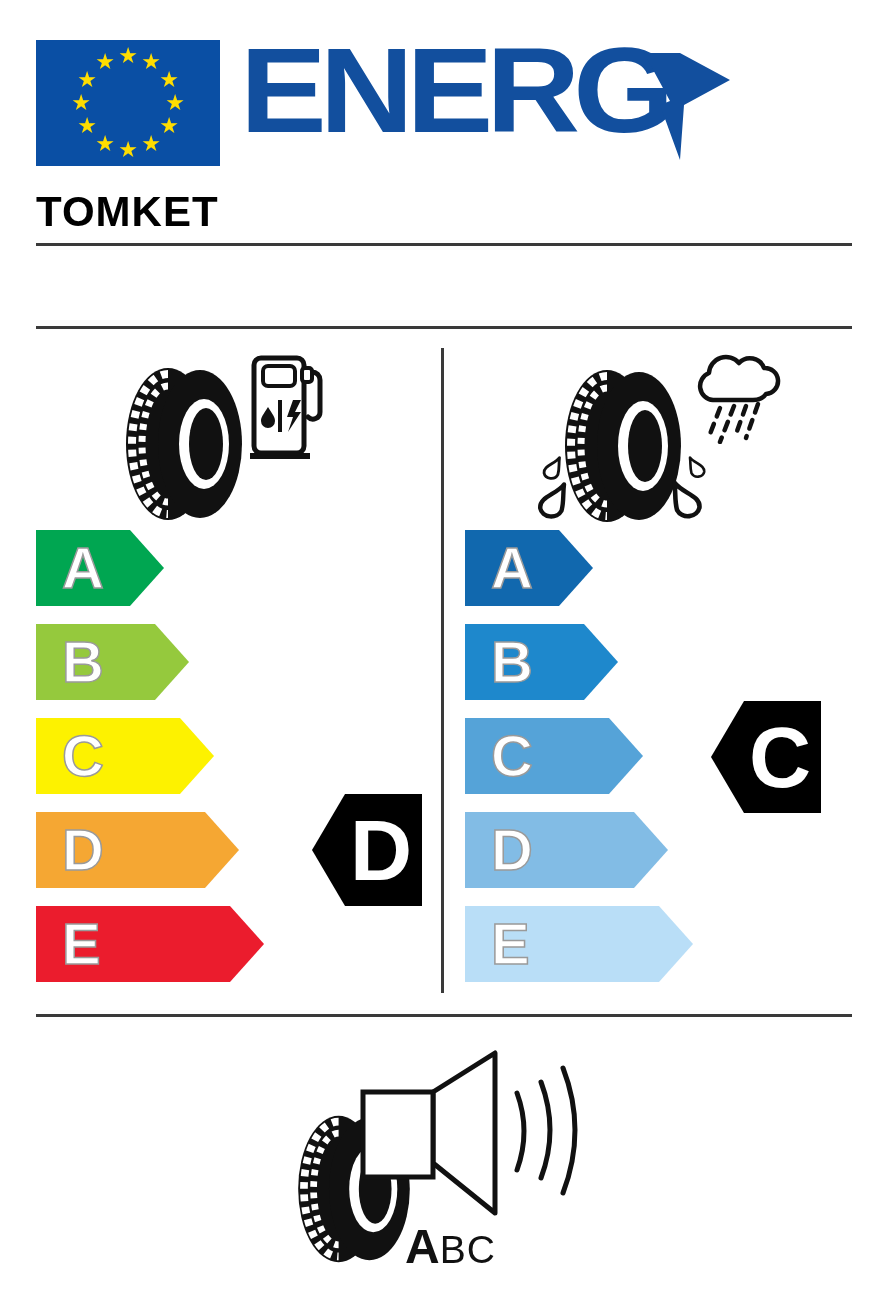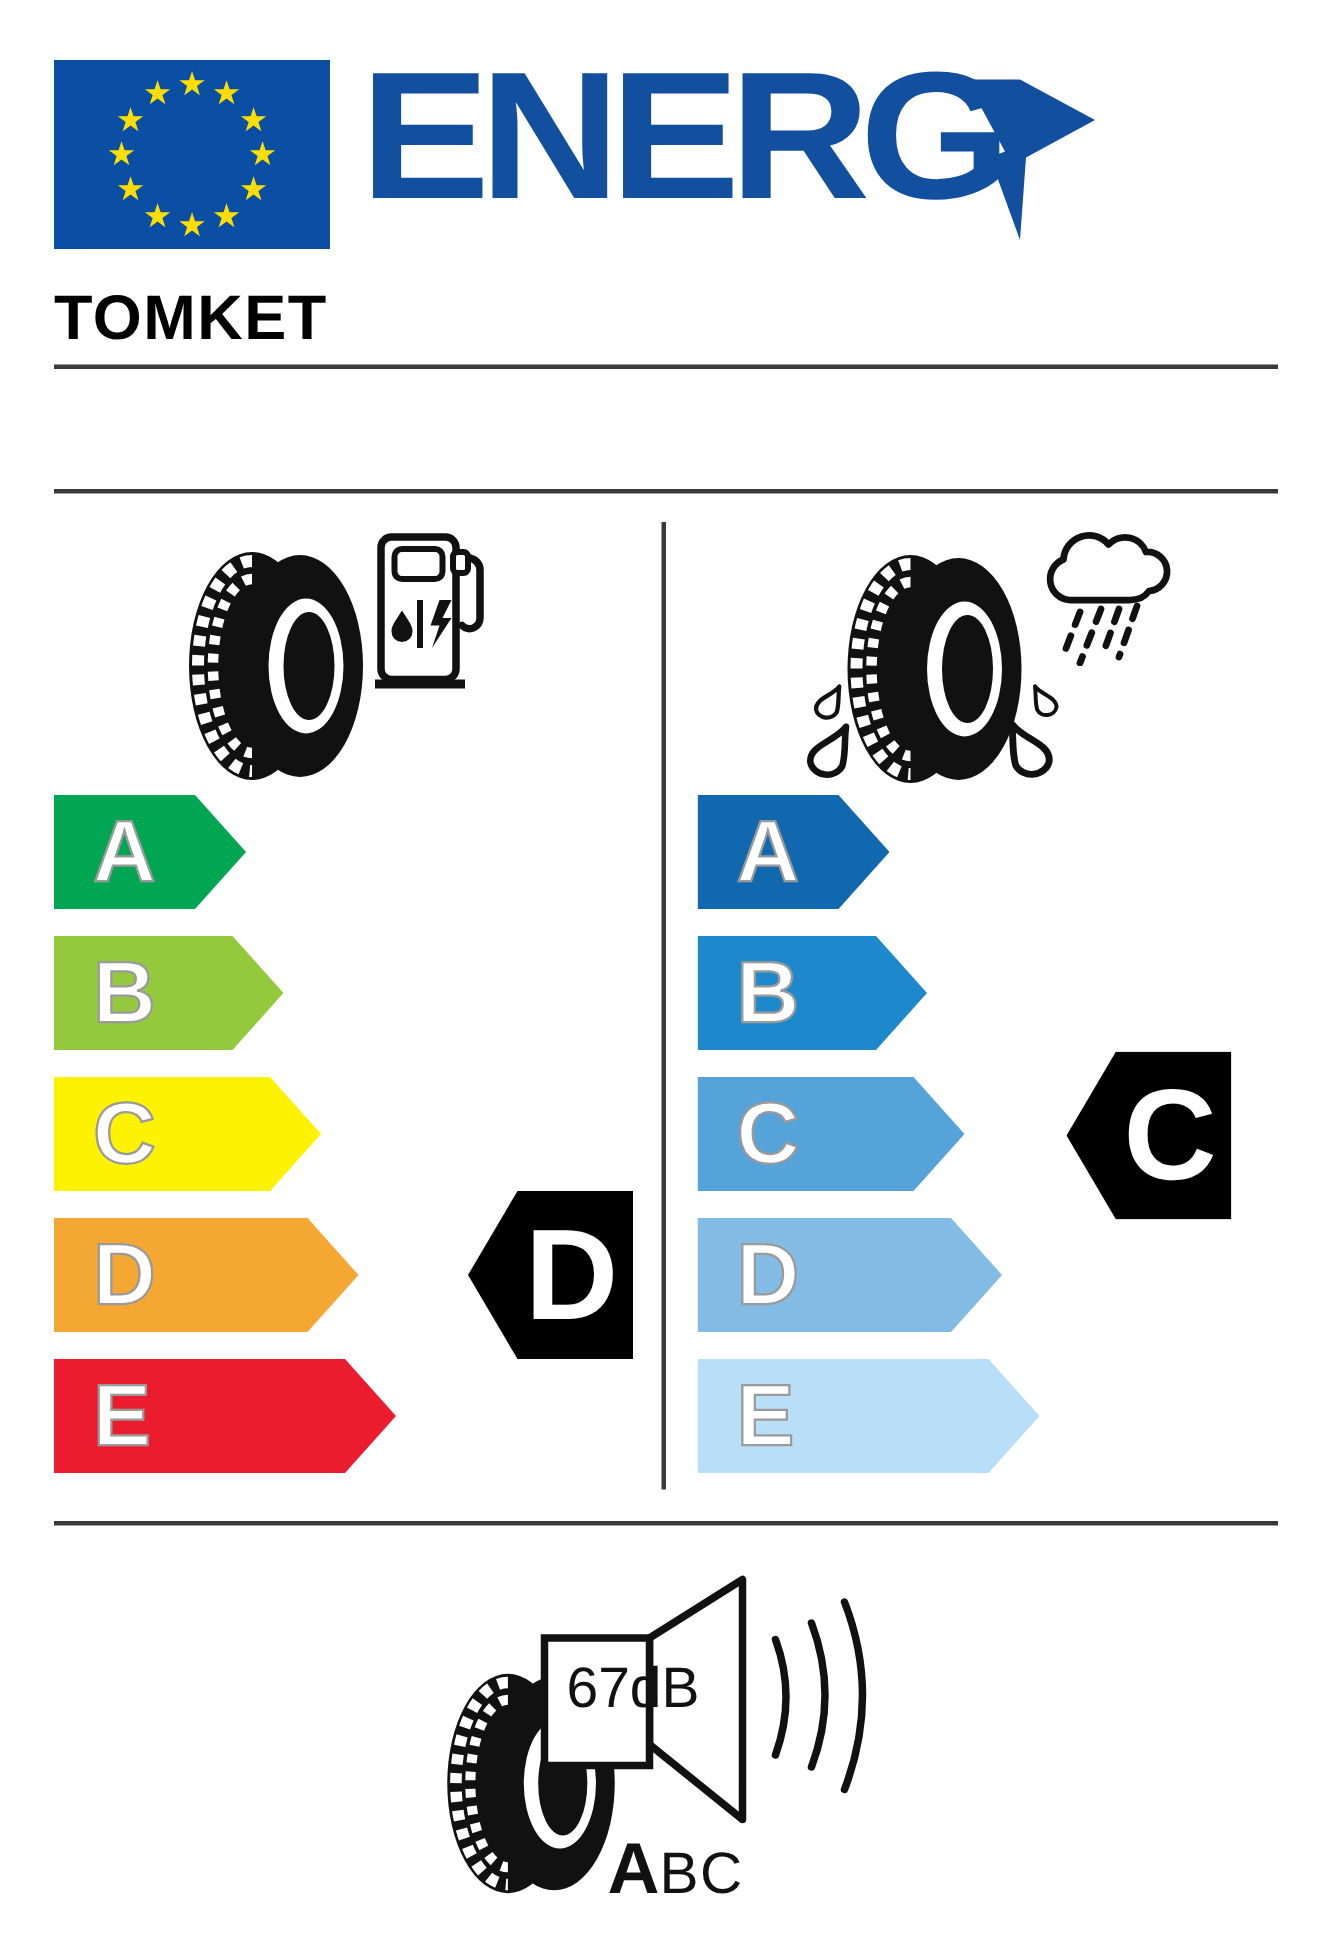--- a/index.html
+++ b/index.html
@@ -189,20 +189,19 @@
   <svg class="icon-abs" style="left:350px;top:1040px" width="245" height="180" viewBox="0 0 245 180">
     <polygon points="83,52 145,13 145,173 83,123" fill="#fff" stroke="#111" stroke-width="5" stroke-linejoin="round"></polygon>
     <rect x="13" y="52" width="70" height="85" fill="#fff" stroke="#111" stroke-width="5"></rect>
     <g fill="none" stroke="#111" stroke-width="5" stroke-linecap="round">
       <path d="M167,53 Q181,91 167,130"></path>
       <path d="M191,42 Q209,90 191,138"></path>
       <path d="M213,28 Q237,90 213,153"></path>
     </g>
   </svg>
 
-  <div class="db-text">67dB</div>
 
   <div class="noise-class">
     <span class="big-a">A</span>
       <span class="bc">BC</span>
   </div>
 
 </div>
 
 </body></html>

